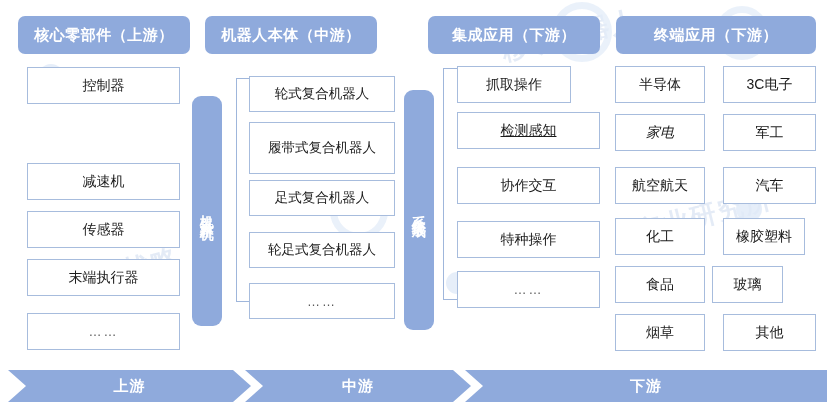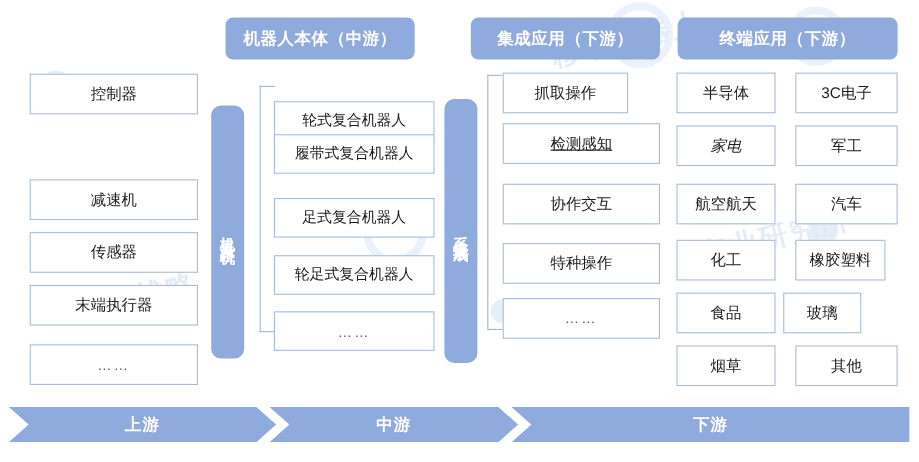--- a/index.html
+++ b/index.html
@@ -145,37 +145,38 @@
   <div class="wm" style="left:96px; top:250px;">新战略</div>
   <div class="wm" style="left:500px; top:18px;">移动机器人</div>
   <div class="wm" style="left:634px; top:198px;">产业研究所</div>
   <div class="wm-ring" style="left:552px; top:2px; width:46px; height:46px;"></div>
   <div class="wm-ring" style="left:330px; top:182px; width:44px; height:44px;"></div>
   <div class="wm-ring" style="left:715px; top:6px; width:40px; height:40px;"></div>
   <div class="wm-dot" style="left:38px; top:64px; width:26px; height:26px;"></div>
   <div class="wm-dot" style="left:736px; top:196px; width:26px; height:26px;"></div>
   <div class="wm-dot" style="left:446px; top:272px; width:22px; height:22px;"></div>
 
+  <div class="col-header" style="left:18px; top:16px; width:172px;">核心零部件（上游）</div>
 
   <div class="item-box" style="left:27px; top:67px;  width:153px; height:37px;">控制器</div>
   <div class="item-box" style="left:27px; top:163px; width:153px; height:37px;">减速机</div>
   <div class="item-box" style="left:27px; top:211px; width:153px; height:37px;">传感器</div>
   <div class="item-box" style="left:27px; top:259px; width:153px; height:37px;">末端执行器</div>
   <div class="item-box dots" style="left:27px; top:313px; width:153px; height:37px;">……</div>
 
   <div class="col-header" style="left:205px; top:16px; width:172px;">机器人本体（中游）</div>
 
   <div class="v-pill" style="left:192px; top:96px; width:30px; height:230px;">
     <span>机器人整机</span>
   </div>
 
   <div class="bracket" style="left:236px; top:78px; width:14px; height:224px;"></div>
 
-  <div class="item-box small" style="left:249px; top:76px;  width:146px; height:36px;margin-top:16px;">轮式复合机器人</div>
-  <div class="item-box small" style="left:249px; top:122px; width:146px; height:36px;">履带式复合机器人</div>
+  <div class="item-box small" style="left:249px; top:76px;  width:146px; height:36px;">轮式复合机器人</div>
+  <div class="item-box small" style="left:249px; top:122px; width:146px; height:52px;">履带式复合机器人</div>
   <div class="item-box small" style="left:249px; top:180px; width:146px; height:36px;">足式复合机器人</div>
   <div class="item-box small" style="left:249px; top:232px; width:146px; height:36px;">轮足式复合机器人</div>
   <div class="item-box dots" style="left:249px; top:283px; width:146px; height:36px;">……</div>
 
   <div class="col-header" style="left:428px; top:16px; width:172px;">集成应用（下游）</div>
 
   <div class="v-pill" style="left:404px; top:90px; width:30px; height:240px;">
     <span>系统集成</span>
   </div>
 

